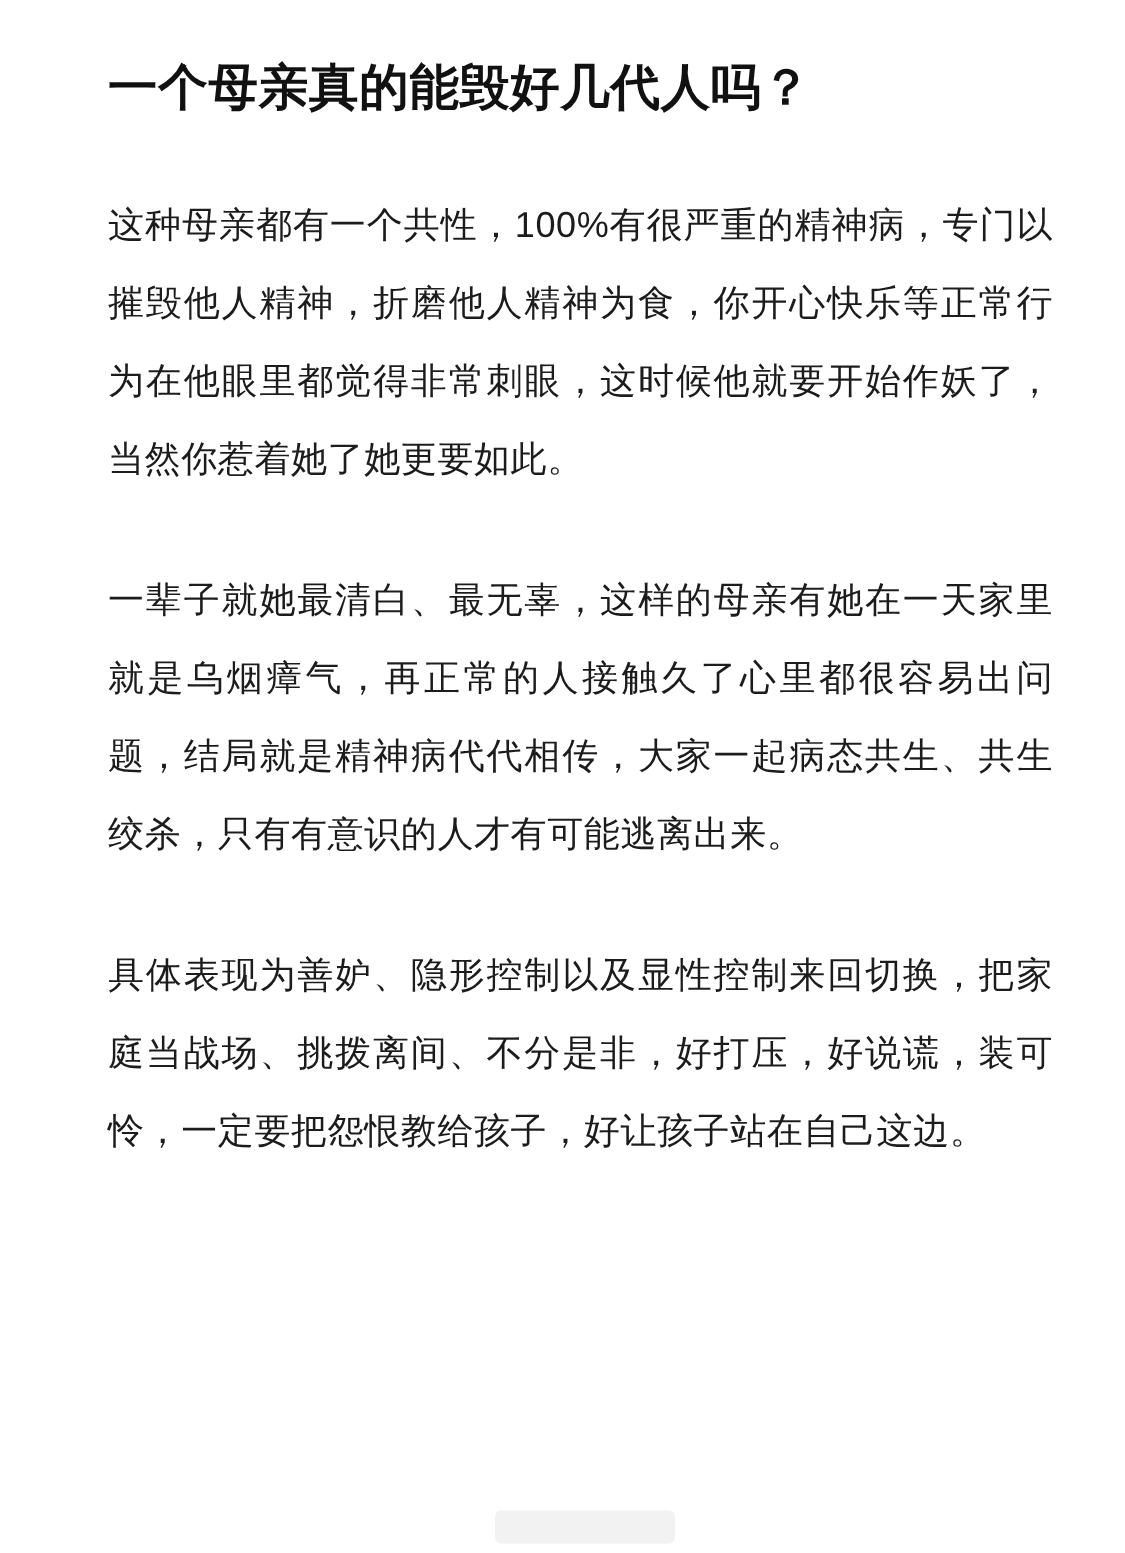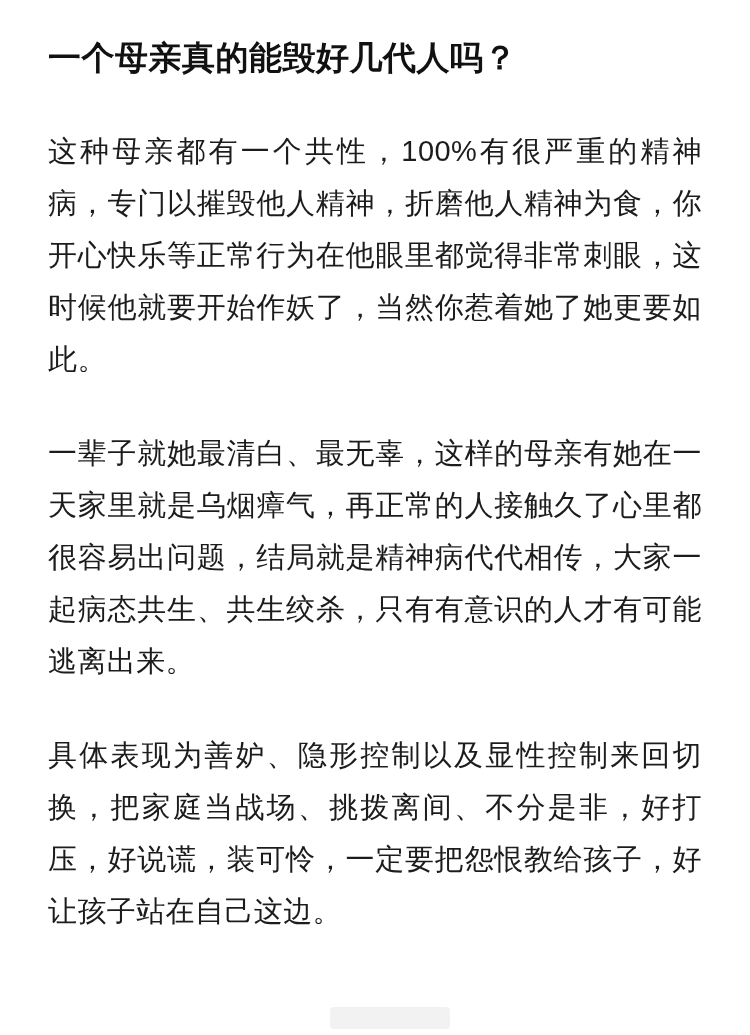--- a/index.html
+++ b/index.html
@@ -12,34 +12,34 @@
     height: 1035px;
     font-family: "Liberation Sans", "DejaVu Sans", sans-serif;
     color: #1a1a1a;
     overflow: hidden;
     position: relative;
   }
   .page {
     width: 750px;
     height: 1035px;
     box-sizing: border-box;
-    padding: 36px 48px 0 48px;
+    padding: 36px 48px 0 72px;
     position: relative;
     background: #ffffff;
   }
   .article-title {
     font-size: 33px;
     line-height: 1.35;
     font-weight: bold;
     letter-spacing: 0.5px;
     color: #111111;
     margin: 0 0 44px 0;
   }
   .article-body {
-    font-size: 29px;
+    font-size: 24px;
     line-height: 52px;
     letter-spacing: 0.4px;
     color: #1c1c1c;
   }
   .paragraph {
     margin: 0 0 42px 0;
     text-align: justify;
     text-justify: inter-ideograph;
   }
   .paragraph:last-child {

